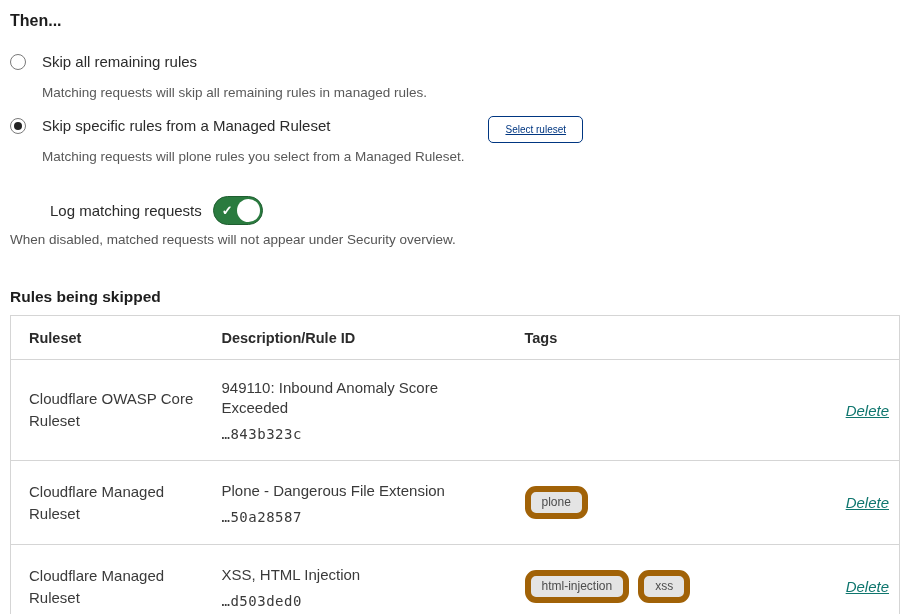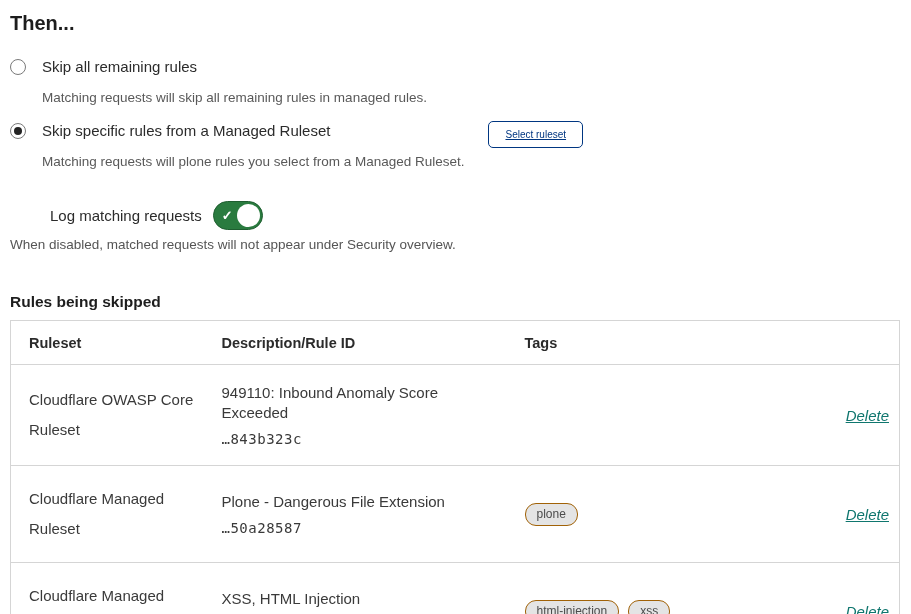--- a/index.html
+++ b/index.html
@@ -7,21 +7,21 @@
   body {
     width: 911px; height: 614px;
     background: #ffffff;
     font-family: "Liberation Sans", sans-serif;
     color: #313131;
     overflow: hidden;
   }
   .page { padding: 12px 10px 0 10px; }
 
   .section-title {
-    font-size: 20px; font-weight: 700; color: #1d1d1d;
+    font-size: 16px; font-weight: 700; color: #1d1d1d;
     margin: 0 0 21px 0;
   }
 
   
   .option-row { display: flex; align-items: flex-start; margin-bottom: 13px; }
   .radio {
     width: 16px; height: 16px; border: 1.5px solid #7a7a7a; border-radius: 50%;
     background: #fff; flex-shrink: 0; margin-top: 3px; position: relative; cursor: pointer;
   }
   .radio.selected::after {
@@ -74,29 +74,29 @@
   table.rules td {
     padding: 18px 10px 18px 18px; vertical-align: middle;
     font-size: 15px; color: #3a3a3a; border-bottom: 1px solid #d5d5d5;
     background: #fff; height: 84px;
   }
   table.rules tr:last-child td { border-bottom: none; }
   .col-ruleset { width: 193px; }
   .col-desc { width: 303px; }
   .col-tags { width: 233px; }
   .col-del { width: 160px; }
-  .ruleset-name { line-height: 30px; }
+  .ruleset-name { line-height: 22px; }
   .rule-desc { line-height: 20px; margin-bottom: 8px; }
   .rule-id {
     font-family: "DejaVu Sans Mono", monospace;
     font-size: 14px; letter-spacing: 0.5px; color: #3a3a3a;
   }
   .tags-wrap { display: flex; gap: 9px; }
   .tag-pill {
-    display: inline-block; background: #e4e4e4; border: 1px solid #a16207;
+    display: inline-block; background: #e4e4e4; border: 6px solid #a16207;
     border-radius: 11px; padding: 3px 11px; font-size: 12px; color: #4c4c4c;
     line-height: 15px;
   }
   td.delete-cell { text-align: right; padding-right: 34px; }
   .delete-link {
     color: #0f766e; font-size: 15px; text-decoration: underline; cursor: pointer; font-style: italic;
   }
 </style>
 </head>
 <body>

